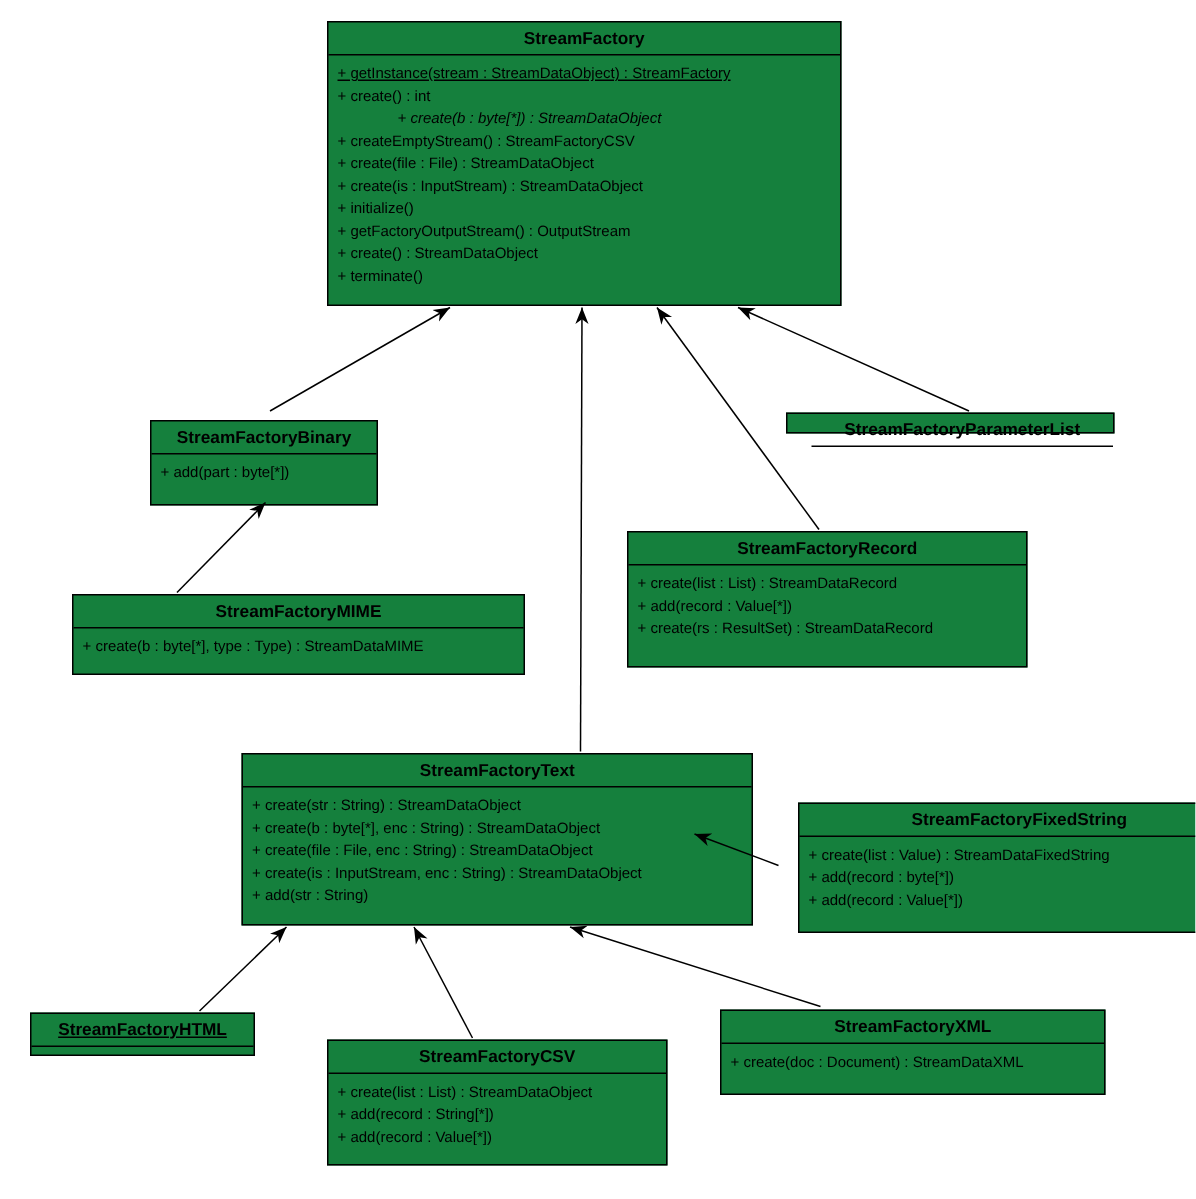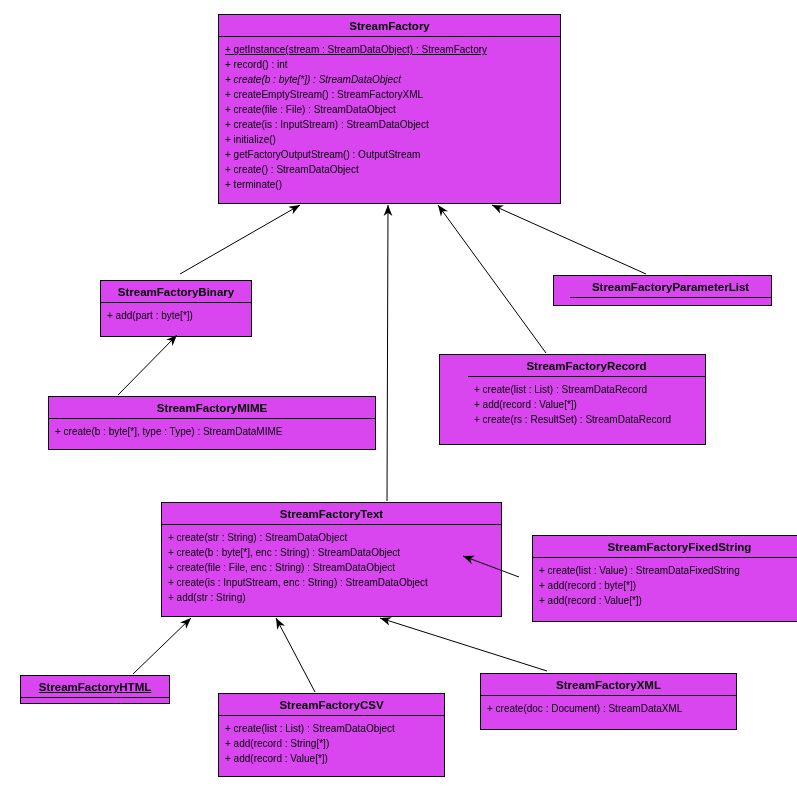--- a/index.html
+++ b/index.html
@@ -11,21 +11,21 @@
     position: relative;
     width: 797px;
     height: 799px;
     background: #ffffff;
     font-family: "Liberation Sans", sans-serif;
     color: #000000;
     overflow: hidden;
   }
   .uml-class {
     position: absolute;
-    background: #d946ef;
+    background: #15803d;
     border: 1px solid #000000;
     box-sizing: border-box;
     z-index: 2;
   }
   .uml-title {
     font-size: 11.5px;
     font-weight: bold;
     text-align: center;
     line-height: 14px;
     padding: 4px 2px 3px 2px;
@@ -41,20 +41,21 @@
     overflow: hidden;
   }
   .uml-methods:empty {
     padding: 0;
   }
   .m-static {
     text-decoration: underline;
   }
   .m-abstract {
     font-style: italic;
+    margin-left: 40px;
   }
   #edges {
     position: absolute;
     left: 0;
     top: 0;
     z-index: 3;
     pointer-events: none;
   }
   #edges line {
     stroke: #000000;
@@ -78,48 +79,48 @@
       <line x1="118" y1="395" x2="177" y2="335" marker-end="url(#arrowhead)"></line>
       <line x1="519" y1="577" x2="463" y2="556" marker-end="url(#arrowhead)"></line>
       <line x1="133" y1="674" x2="191" y2="618" marker-end="url(#arrowhead)"></line>
       <line x1="315" y1="692" x2="276" y2="618" marker-end="url(#arrowhead)"></line>
       <line x1="547" y1="671" x2="380" y2="618" marker-end="url(#arrowhead)"></line>
     </svg>
 <div class="uml-class" style="left: 218px; top: 14px; width: 343px; height: 190px;">
       <div class="uml-title">StreamFactory</div>
       <div class="uml-methods">
         <div class="m-static">+ getInstance(stream : StreamDataObject) : StreamFactory</div>
-        <div>+ record() : int</div>
+        <div>+ create() : int</div>
         <div class="m-abstract">+ create(b : byte[*]) : StreamDataObject</div>
-        <div>+ createEmptyStream() : StreamFactoryXML</div>
+        <div>+ createEmptyStream() : StreamFactoryCSV</div>
         <div>+ create(file : File) : StreamDataObject</div>
         <div>+ create(is : InputStream) : StreamDataObject</div>
         <div>+ initialize()</div>
         <div>+ getFactoryOutputStream() : OutputStream</div>
         <div>+ create() : StreamDataObject</div>
         <div>+ terminate()</div>
       </div>
     </div>
     <div class="uml-class" style="left: 100px; top: 280px; width: 152px; height: 57px;">
       <div class="uml-title">StreamFactoryBinary</div>
       <div class="uml-methods">
         <div>+ add(part : byte[*])</div>
       </div>
     </div>
-    <div class="uml-class" style="left: 553px; top: 275px; width: 219px; height: 31px; padding-left: 16px;">
+    <div class="uml-class" style="left: 524px; top: 275px; width: 219px; height: 14px; padding-left: 16px;">
       <div class="uml-title">StreamFactoryParameterList</div>
       <div class="uml-methods"></div>
     </div>
-    <div class="uml-class" style="left: 48px; top: 396px; width: 328px; height: 54px;">
+    <div class="uml-class" style="left: 48px; top: 396px; width: 302px; height: 54px;">
       <div class="uml-title">StreamFactoryMIME</div>
       <div class="uml-methods">
         <div>+ create(b : byte[*], type : Type) : StreamDataMIME</div>
       </div>
     </div>
-    <div class="uml-class" style="left: 439px; top: 354px; width: 267px; height: 91px; padding-left: 28px;">
+    <div class="uml-class" style="left: 418px; top: 354px; width: 267px; height: 91px;">
       <div class="uml-title">StreamFactoryRecord</div>
       <div class="uml-methods">
         <div>+ create(list : List) : StreamDataRecord</div>
         <div>+ add(record : Value[*])</div>
         <div>+ create(rs : ResultSet) : StreamDataRecord</div>
       </div>
     </div>
     <div class="uml-class" style="left: 120px; top: 502px; width: 341px; height: 115px; margin-left: 41px;">
       <div class="uml-title">StreamFactoryText</div>
       <div class="uml-methods">

